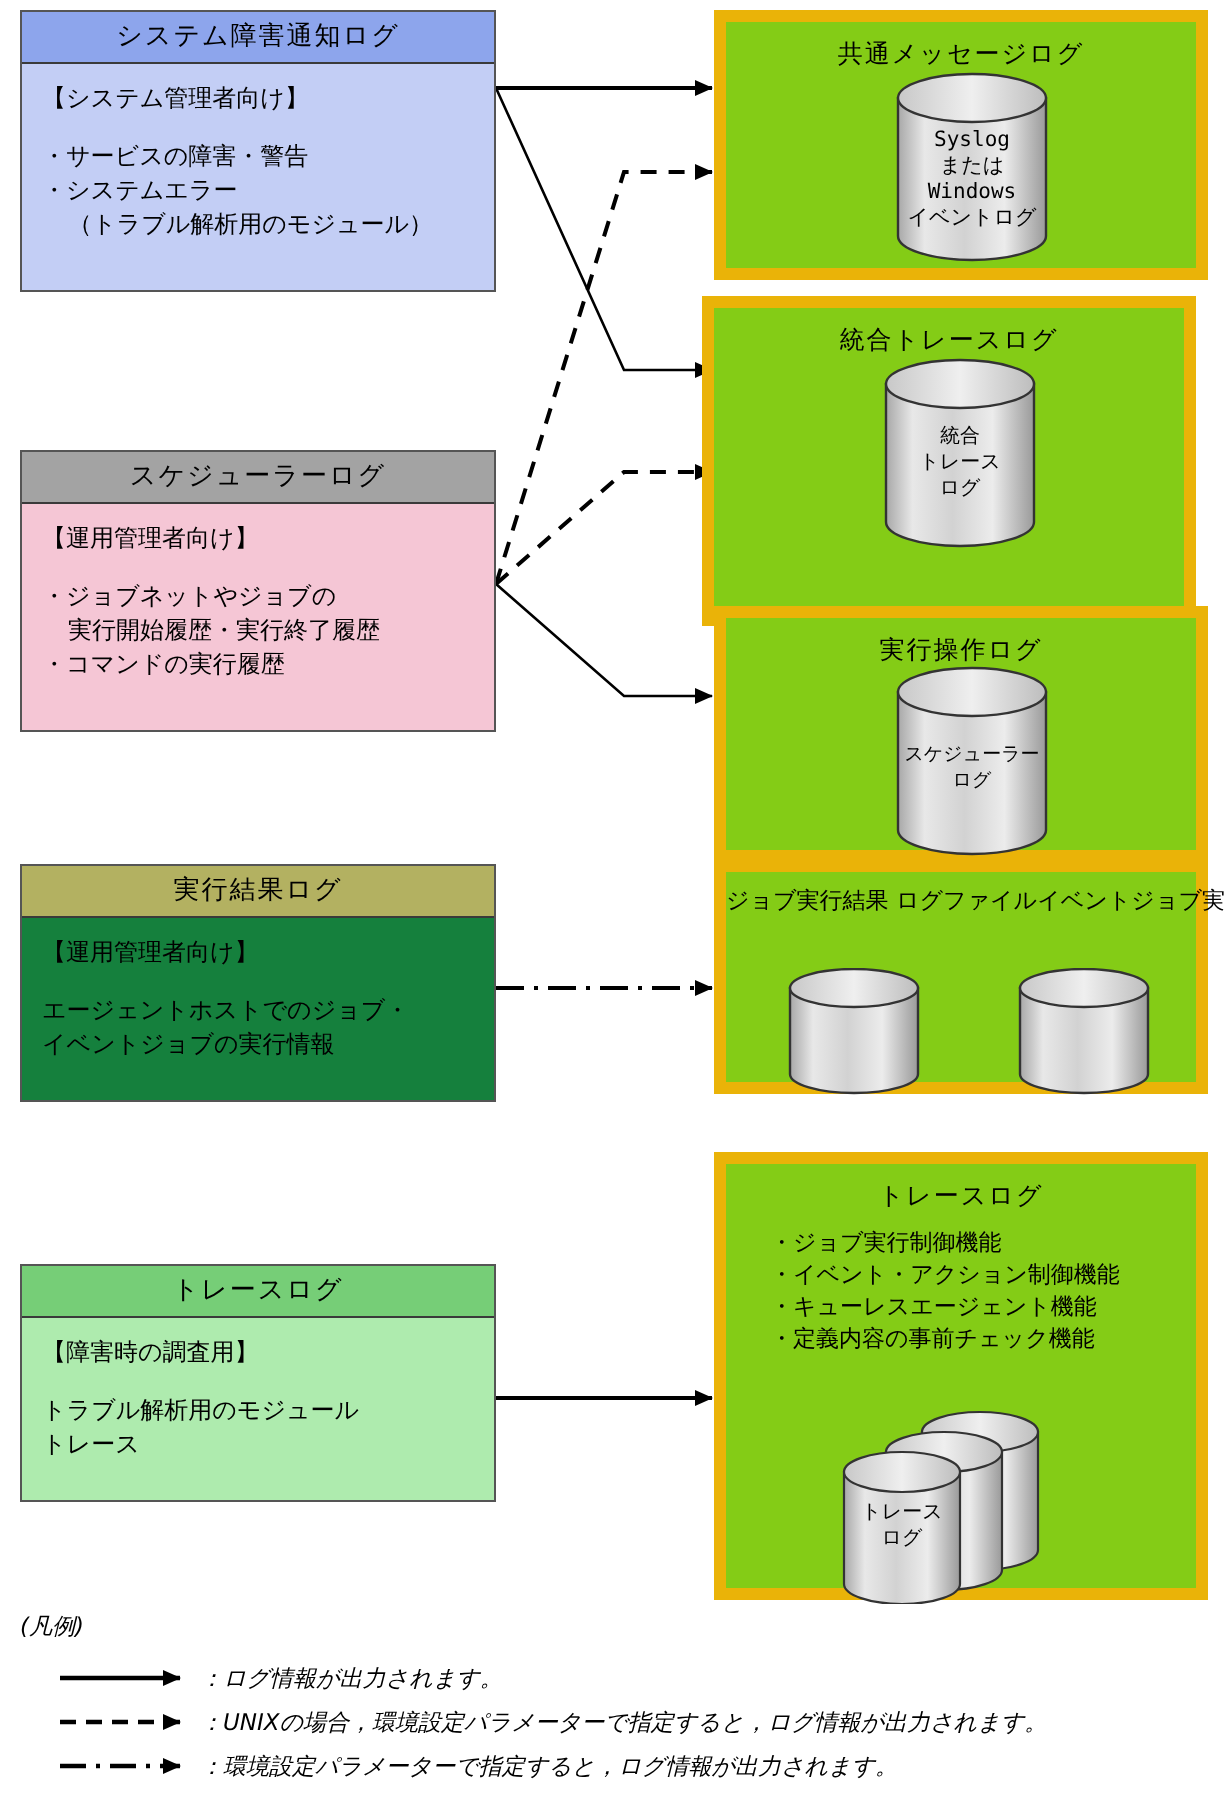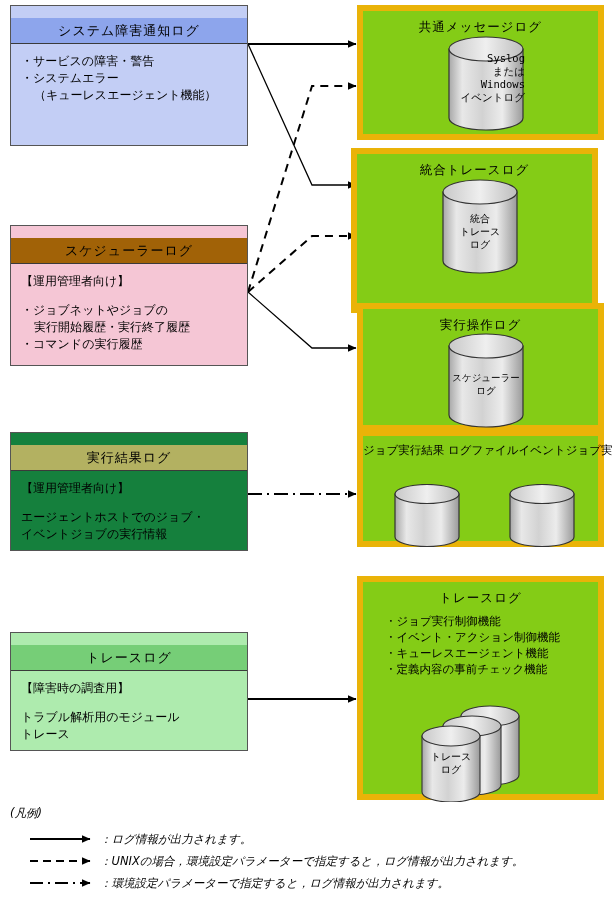--- a/index.html
+++ b/index.html
@@ -25,35 +25,34 @@
   .src .hdr{
     box-sizing:border-box;
     height:26px;
     line-height:26px;
     text-align:center;
     font-size:13px;
     border-bottom:1px solid #3a3a3a;
     letter-spacing:1px;
     white-space:nowrap;
     overflow:hidden;
-    margin-top:12px;
   }
   .src .body{
     box-sizing:border-box;
     padding:9px 10px 6px 10px;
     font-size:12px;
     line-height:17px;
   }
   .src .tag{margin:0 0 12px 0;white-space:nowrap;}
   .src .ln{white-space:nowrap;}
   .src .ln.ind{padding-left:13px;}
 
   .blue .hdr{background:#8da5ec;}
   .blue{background:#c3cef5;}
-  .pink .hdr{background:#a16207;}
+  .pink .hdr{background:#a3a3a3;}
   .pink{background:#f5c6d5;}
   .olive .hdr{background:#b3b161;}
   .olive{background:#15803d;}
   .green .hdr{background:#76ce77;}
   .green{background:#aeebae;}
 
   
   .dst{
     position:absolute;
     box-sizing:border-box;
@@ -136,23 +135,24 @@
     <path d="M248,292 L312,348 L356,348" stroke="#000" stroke-width="1.3" fill="none" marker-end="url(#ah)"></path>
 
     <path d="M248,494 L356,494" stroke="#000" stroke-width="2" fill="none" stroke-dasharray="14,5,2,5" marker-end="url(#ah)"></path>
 
     <path d="M248,699 L356,699" stroke="#000" stroke-width="2" fill="none" marker-end="url(#ah)"></path>
   </svg>
 
   <div class="src blue" style="left:10px;top:5px;width:238px;height:141px;">
     <div class="hdr">システム障害通知ログ</div>
     <div class="body">
+      <div class="tag">【システム管理者向け】</div>
       <div class="ln">・サービスの障害・警告</div>
       <div class="ln">・システムエラー</div>
-      <div class="ln ind">（キューレスエージェント機能）</div>
+      <div class="ln ind">（トラブル解析用のモジュール）</div>
     </div>
   </div>
 
   <div class="src pink" style="left:10px;top:225px;width:238px;height:141px;">
     <div class="hdr">スケジューラーログ</div>
     <div class="body">
       <div class="tag">【運用管理者向け】</div>
       <div class="ln">・ジョブネットやジョブの</div>
       <div class="ln ind">実行開始履歴・実行終了履歴</div>
       <div class="ln">・コマンドの実行履歴</div>
@@ -191,21 +191,21 @@
           </linearGradient>
           <linearGradient id="ct1" x1="0" y1="0" x2="1" y2="0">
             <stop offset="0" stop-color="#c8c8c8"></stop>
               <stop offset="0.5" stop-color="#efefef"></stop>
             <stop offset="1" stop-color="#bdbdbd"></stop>
           </linearGradient>
         </defs>
         <path d="M2,13 L2,82 A37,12 0 0 0 76,82 L76,13 Z" fill="url(#cg1)" stroke="#333" stroke-width="1.2"></path>
         <ellipse cx="39" cy="13" rx="37" ry="12" fill="url(#ct1)" stroke="#333" stroke-width="1.2"></ellipse>
       </svg>
-      <div class="cyl-label" style="top:16px;text-align:right;">Syslog
+      <div class="cyl-label" style="top:28px;">Syslog
 または
 Windows
 イベントログ</div>
     </div>
   </div>
 
   <div class="dst" style="left:351px;top:148px;width:247px;height:165px;">
     <div class="title">統合トレースログ</div>
     <div class="cyl" style="left:84px;top:25px;width:78px;height:95px;">
       <svg width="78" height="95" viewBox="0 0 78 95">

